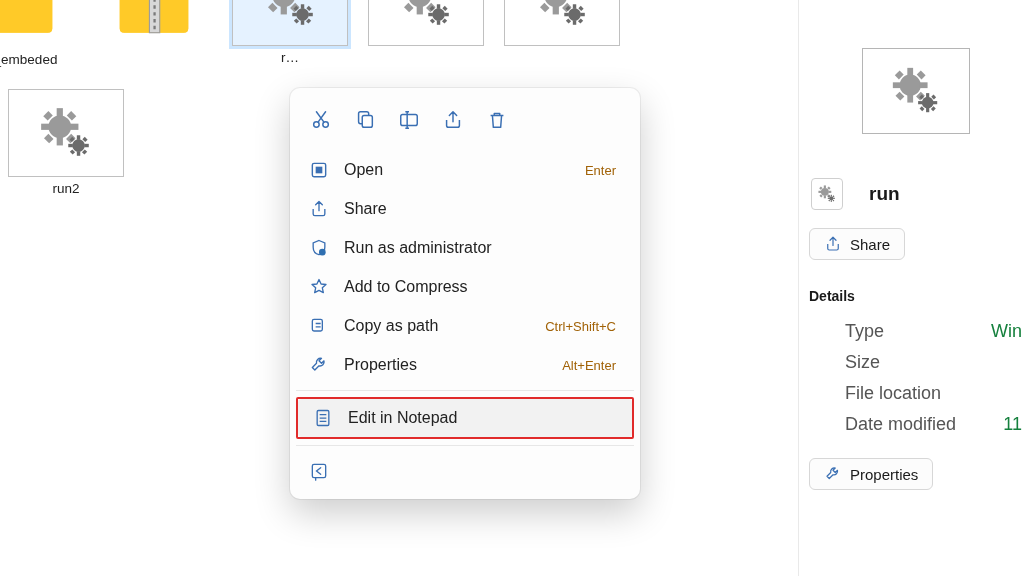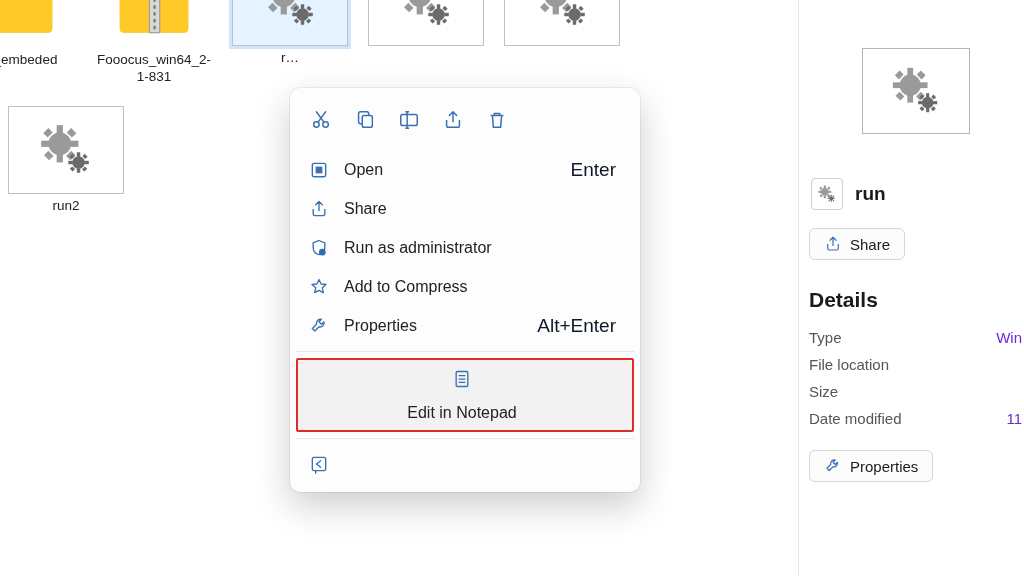--- a/index.html
+++ b/index.html
@@ -41,51 +41,51 @@
 
   .ctx-item {
     display:flex; align-items:center; padding:8px 20px 8px 14px;
     font-size:16px; color:#222; gap:14px;
     border-radius:4px; margin:1px 4px;
   }
   .ctx-item.hover { background:#f2f2f2; }
   .ctx-item .mi { width:22px; height:22px; display:flex; align-items:center; justify-content:center; color:#3a6fb3; }
   .ctx-item .mi svg { width:20px; height:20px; }
   .ctx-item .lbl { flex:1; }
-  .ctx-item .shortcut { color:#0f172a; font-size:19px; }
+  .ctx-item .shortcut { color:#a16207; font-size:13px; }
   .ctx-sep { height:1px; background:#e7e7e7; margin:6px 6px; }
   .ctx-highlight-box {
     border:2.5px solid #e12b2b; border-radius:2px;
     margin:0 6px;
   }
-  .ctx-highlight-box .ctx-item { margin:0;flex-direction:column; }
+  .ctx-highlight-box .ctx-item { margin:0; }
 
   
   .details {
     position:absolute; right:0; top:0; width:226px; height:100%;
     border-left:1px solid #e9e9e9; padding:12px 0 0 8px;
     background:#fff;
   }
   .details .preview {
     width:108px; height:86px; border:1px solid #b5b5b5; background:#fff;
     margin:36px auto 0 auto; display:flex; align-items:center; justify-content:center;
   }
   .details .preview svg { width:54px; height:54px; }
-  .details .titlebar { display:flex; align-items:center; gap:12px; margin:44px 0 0 4px; }
+  .details .titlebar { display:flex; align-items:center; gap:26px; margin:44px 0 0 4px; }
   .details .titlebar .small-icon { width:32px; height:32px; border:1px solid #cfcfcf; border-radius:4px; display:flex; align-items:center; justify-content:center; }
   .details .titlebar .small-icon svg { width:20px; height:20px; }
   .details .titlebar .fname { font-size:19px; font-weight:600; }
   .details .sharebtn, .details .propbtn {
     display:inline-flex; align-items:center; gap:8px; border:1px solid #d7d7d7; border-radius:6px;
     background:#fcfcfc; padding:6px 14px; font-size:15px; margin:18px 0 0 2px;
   }
   .details .sharebtn svg, .details .propbtn svg { width:18px; height:18px; color:#3a6fb3; }
-  .details h4 { font-size:21px; font-weight:600; margin:28px 0 12px 2px; }
-  .details .kv { display:flex; justify-content:space-between; font-size:15px; color:#555; padding:5px 2px; }
-  .details .kv .v { color:#6d28d9; }
+  .details h4 { font-size:14px; font-weight:600; margin:28px 0 12px 2px; }
+  .details .kv { display:flex; justify-content:space-between; font-size:18px; color:#555; padding:5px 2px;margin-left:36px; }
+  .details .kv .v { color:#15803d; }
 </style>
 </head>
 <body>
 
 <svg width="0" height="0" style="position:absolute">
   <defs>
     <g id="gear-pair">
       <g fill="#9a9a9a">
         <circle cx="22" cy="22" r="11"></circle>
         <g>
@@ -186,21 +186,20 @@
         </div>
       <div class="label">on_embeded</div>
     </div>
 
     <div class="file-item">
       <div class="thumb folder">
           <svg viewBox="0 0 64 56">
             <use href="#folder-zip"></use>
           </svg>
         </div>
-      <div class="label">Fooocus_win64_2-1-831</div>
     </div>
 
     <div class="file-item selected">
       <div class="thumb bat gear-big">
           <svg viewBox="0 0 56 56">
             <use href="#gear-pair"></use>
           </svg>
         </div>
       <div class="label">r…</div>
     </div>
@@ -288,20 +287,29 @@
       </span>
     <span class="lbl">Run as administrator</span>
   </div>
   <div class="ctx-item">
     <span class="mi">
         <svg viewBox="0 0 24 24">
           <use href="#i-star"></use>
         </svg>
       </span>
     <span class="lbl">Add to Compress</span>
+  </div>
+  <div class="ctx-item">
+    <span class="mi">
+        <svg viewBox="0 0 24 24">
+          <use href="#i-copypath"></use>
+        </svg>
+      </span>
+    <span class="lbl">Copy as path</span>
+    <span class="shortcut">Ctrl+Shift+C</span>
   </div>
   <div class="ctx-item">
     <span class="mi">
         <svg viewBox="0 0 24 24">
           <use href="#i-wrench"></use>
         </svg>
       </span>
     <span class="lbl">Properties</span>
     <span class="shortcut">Alt+Enter</span>
   </div>
@@ -353,25 +361,25 @@
     <span>Share</span>
   </div>
 
   <h4>Details</h4>
 
   <div class="kv">
     <span>Type</span>
     <span class="v">Win</span>
   </div>
   <div class="kv">
+    <span>Size</span>
+    <span class="v"></span>
+  </div>
+  <div class="kv">
     <span>File location</span>
-    <span class="v"></span>
-  </div>
-  <div class="kv">
-    <span>Size</span>
     <span class="v"></span>
   </div>
   <div class="kv">
     <span>Date modified</span>
     <span class="v">11</span>
   </div>
 
   <div class="propbtn">
     <svg viewBox="0 0 24 24">
         <use href="#i-wrench"></use>

